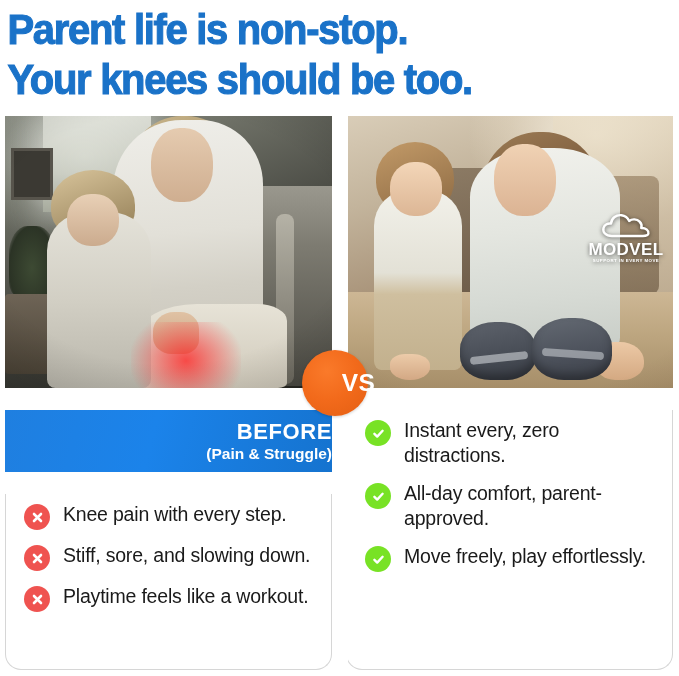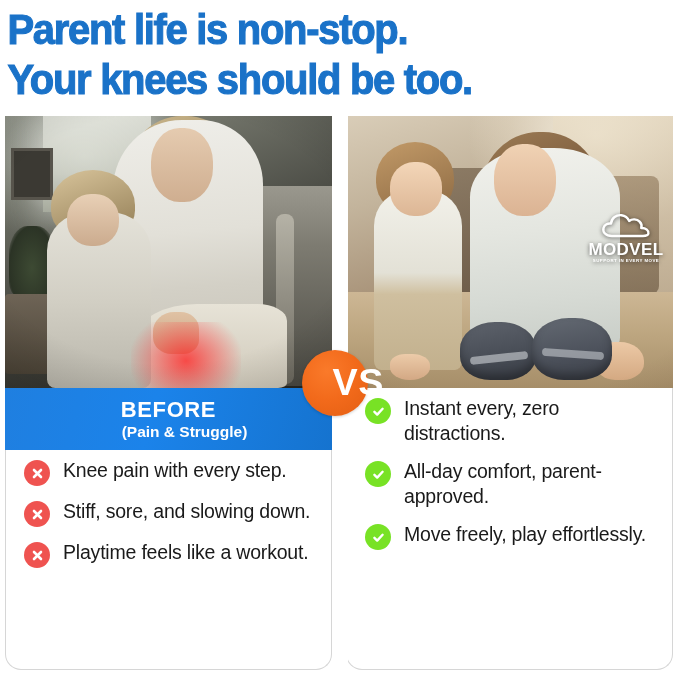--- a/index.html
+++ b/index.html
@@ -39,20 +39,21 @@
     width: 669px;
     height: 554px;
     display: flex;
     gap: 14px;
   }
   .panel {
     width: 327px;
     display: flex;
     flex-direction: column;
     position: relative;
+    gap: 22px;
   }
 
   
   .photo {
     height: 272px;
     width: 100%;
     position: relative;
     overflow: hidden;
     background: #2a2723;
   }
@@ -267,21 +268,21 @@
     margin-top: 1px;
   }
 
   
   .banner {
     height: 62px;
     background: linear-gradient(105deg,#1f7fe0 0%, #1b83ea 45%, #1573cf 100%);
     color: #ffffff;
     display: flex;
     flex-direction: column;
-    align-items: center;
+    align-items: flex-end;
     justify-content: center;
     text-align: center;
   }
   .banner-title {
     font-weight: bold;
     font-size: 22px;
     letter-spacing: .6px;
     line-height: 25px;
   }
   .banner-sub {
@@ -340,21 +341,21 @@
     background: radial-gradient(circle at 38% 32%, #fa7a2a 0%, #f26a1b 48%, #e35e12 100%);
     display: flex;
     align-items: center;
     justify-content: center;
     z-index: 6;
     box-shadow: 0 1px 3px rgba(0,0,0,.18);
   }
   .vs-label {
     color: #ffffff;
     font-weight: bold;
-    font-size: 37px;
+    font-size: 24px;
     letter-spacing: .5px;
     transform: scaleX(1.02);
     margin-left: 46px;
   }
   .vs-gap {
     position: absolute;
     left: 332px;
     top: 116px;
     width: 16px;
     height: 554px;

